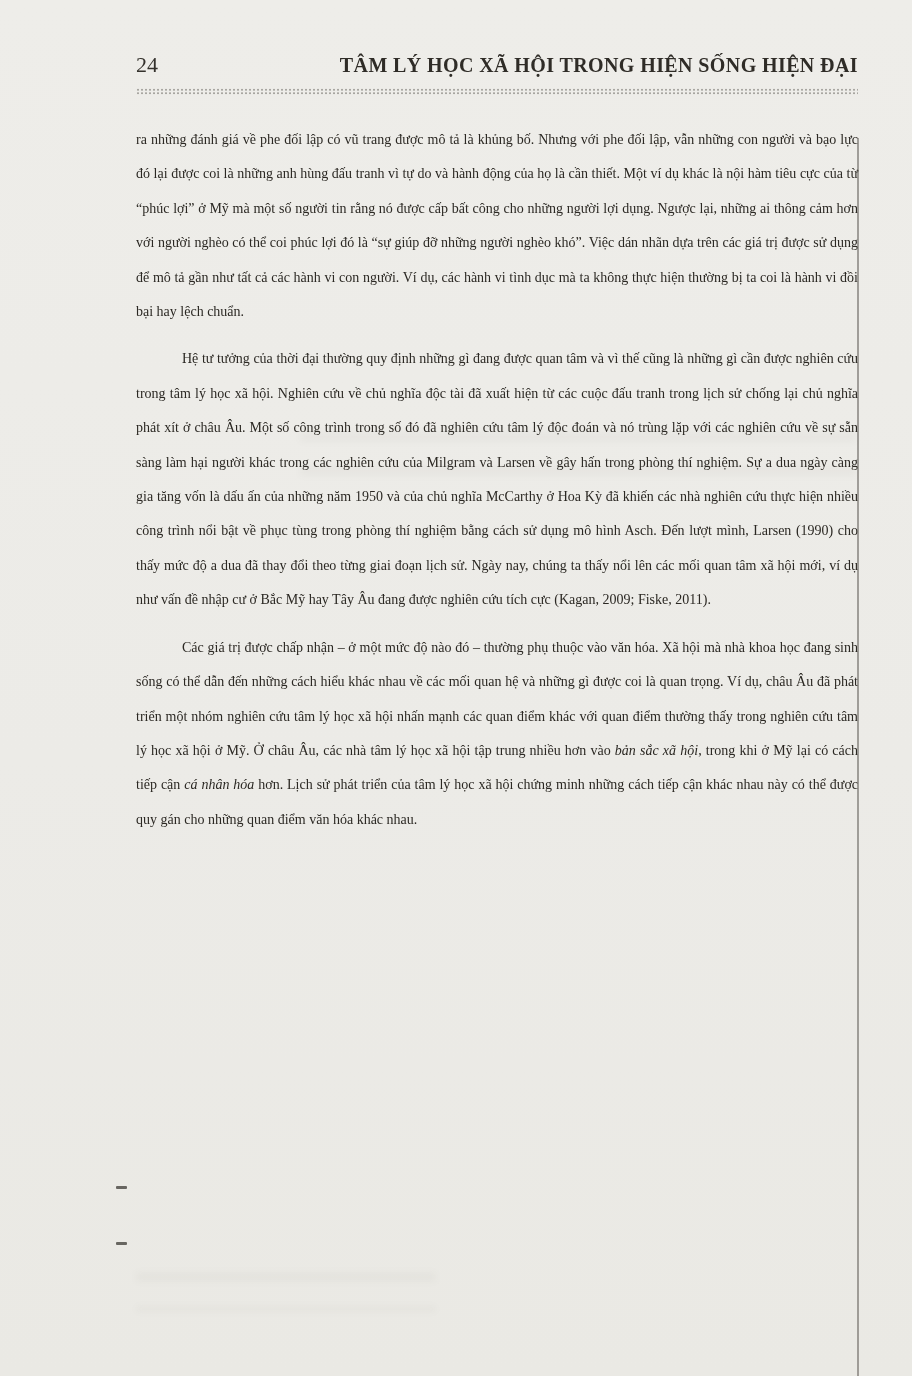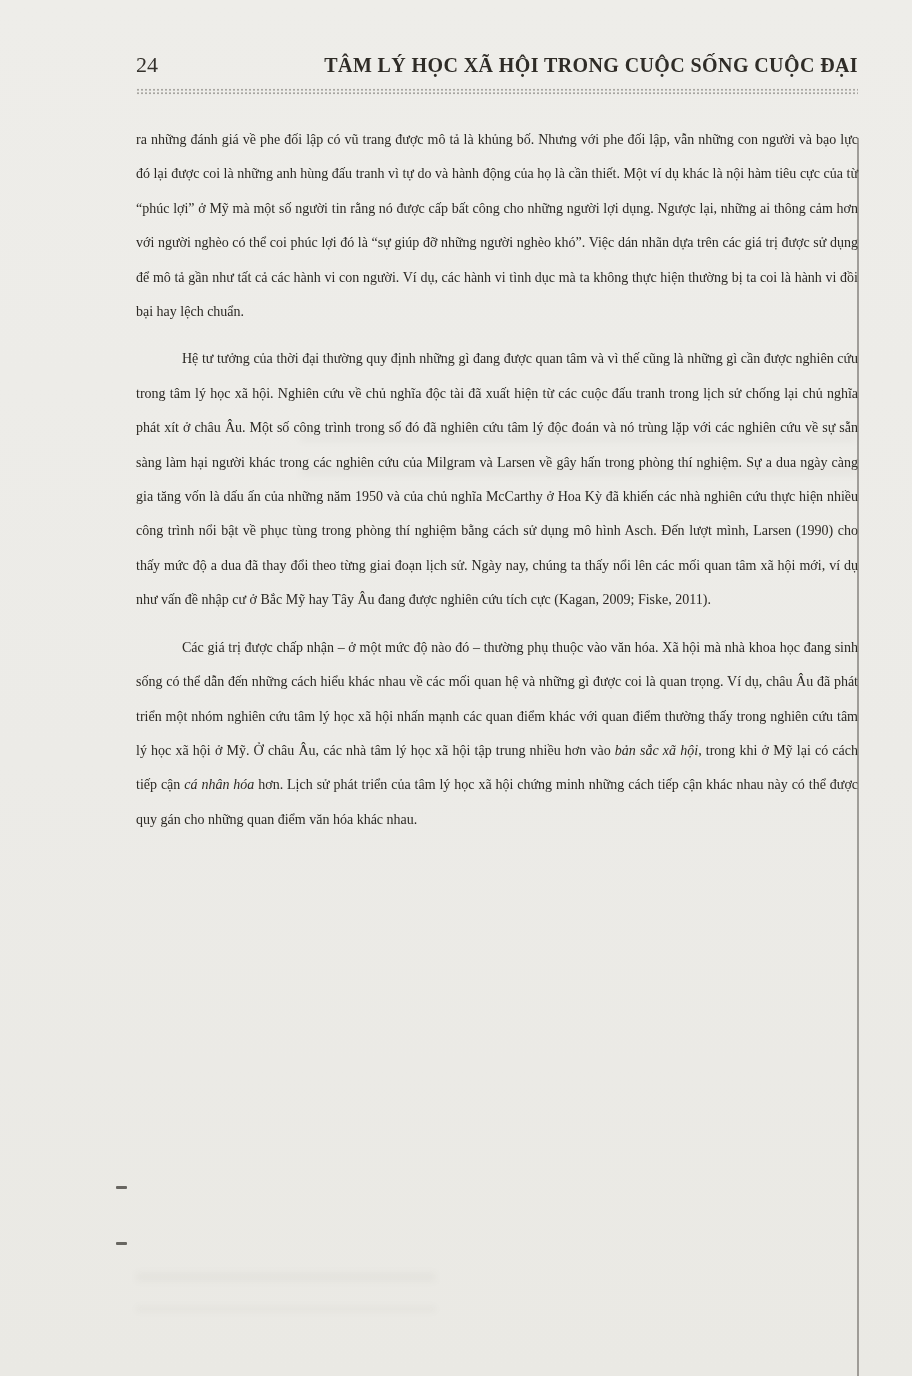--- a/index.html
+++ b/index.html
@@ -93,21 +93,21 @@
 </style>
 </head>
 <body>
 
 <div class="page">
 
   <div class="content">
 
     <div class="header">
       <span class="page-number">24</span>
-      <span class="header-title">TÂM LÝ HỌC XÃ HỘI TRONG CUỘC SỐNG CUỘC ĐẠI</span>
+      <span class="header-title">TÂM LÝ HỌC XÃ HỘI TRONG HIỆN SỐNG HIỆN ĐẠI</span>
     </div>
 
     <div class="header-rule"></div>
 
     <div class="body-text">
         <p class="para"><span>ra những đánh giá về phe đối lập có vũ trang được mô tả là khủng bố. Nhưng với phe đối lập, vẫn những con người và bạo lực đó lại được coi là những anh hùng đấu tranh vì tự do và hành động của họ là cần thiết. Một ví dụ khác là nội hàm tiêu cực của từ “phúc lợi” ở Mỹ mà một số người tin rằng nó được cấp bất công cho những người lợi dụng. Ngược lại, những ai thông cảm hơn với người nghèo có thể coi phúc lợi đó là “sự giúp đỡ những người nghèo khó”. Việc dán nhãn dựa trên các giá trị được sử dụng để mô tả gần như tất cả các hành vi con người. Ví dụ, các hành vi tình dục mà ta không thực hiện thường bị ta coi là hành vi đồi bại hay lệch chuẩn.</span></p>
         <p class="para indent"><span>Hệ tư tưởng của thời đại thường quy định những gì đang được quan tâm và vì thế cũng là những gì cần được nghiên cứu trong tâm lý học xã hội. Nghiên cứu về chủ nghĩa độc tài đã xuất hiện từ các cuộc đấu tranh trong lịch sử chống lại chủ nghĩa phát xít ở châu Âu. Một số công trình trong số đó đã nghiên cứu tâm lý độc đoán và nó trùng lặp với các nghiên cứu về sự sẵn sàng làm hại người khác trong các nghiên cứu của Milgram và Larsen về gây hấn trong phòng thí nghiệm. Sự a dua ngày càng gia tăng vốn là dấu ấn của những năm 1950 và của chủ nghĩa McCarthy ở Hoa Kỳ đã khiến các nhà nghiên cứu thực hiện nhiều công trình nổi bật về phục tùng trong phòng thí nghiệm bằng cách sử dụng mô hình Asch. Đến lượt mình, Larsen (1990) cho thấy mức độ a dua đã thay đổi theo từng giai đoạn lịch sử. Ngày nay, chúng ta thấy nổi lên các mối quan tâm xã hội mới, ví dụ như vấn đề nhập cư ở Bắc Mỹ hay Tây Âu đang được nghiên cứu tích cực (Kagan, 2009; Fiske, 2011).</span></p>
         <p class="para indent"><span>Các giá trị được chấp nhận – ở một mức độ nào đó – thường phụ thuộc vào văn hóa. Xã hội mà nhà khoa học đang sinh sống có thể dẫn đến những cách hiểu khác nhau về các mối quan hệ và những gì được coi là quan trọng. Ví dụ, châu Âu đã phát triển một nhóm nghiên cứu tâm lý học xã hội nhấn mạnh các quan điểm khác với quan điểm thường thấy trong nghiên cứu tâm lý học xã hội ở Mỹ. Ở châu Âu, các nhà tâm lý học xã hội tập trung nhiều hơn vào </span><span class="it">bản sắc xã hội</span><span>, trong khi ở Mỹ lại có cách tiếp cận </span><span class="it">cá nhân hóa</span><span> hơn. Lịch sử phát triển của tâm lý học xã hội chứng minh những cách tiếp cận khác nhau này có thể được quy gán cho những quan điểm văn hóa khác nhau.</span></p>
       </div>
 

